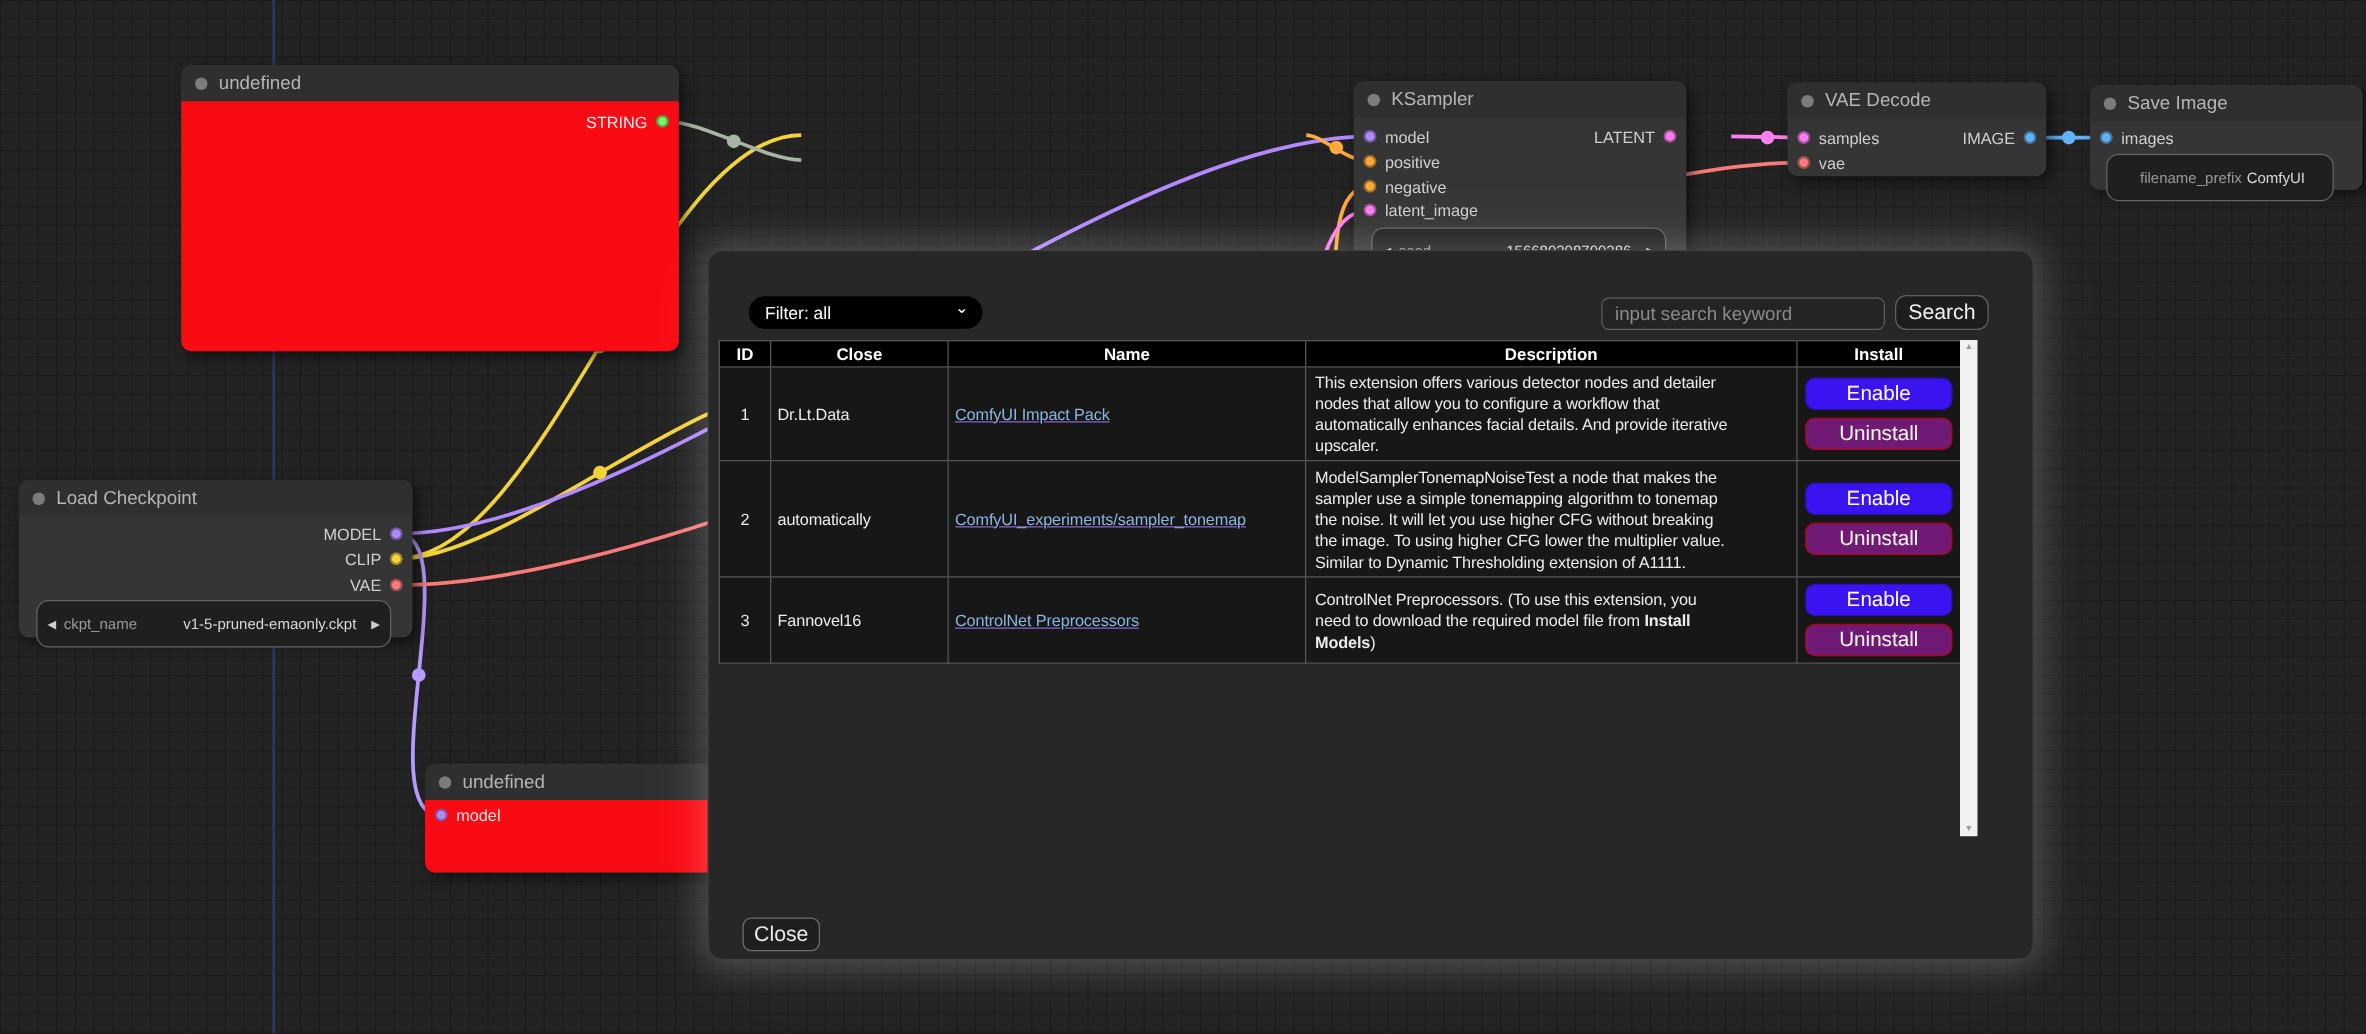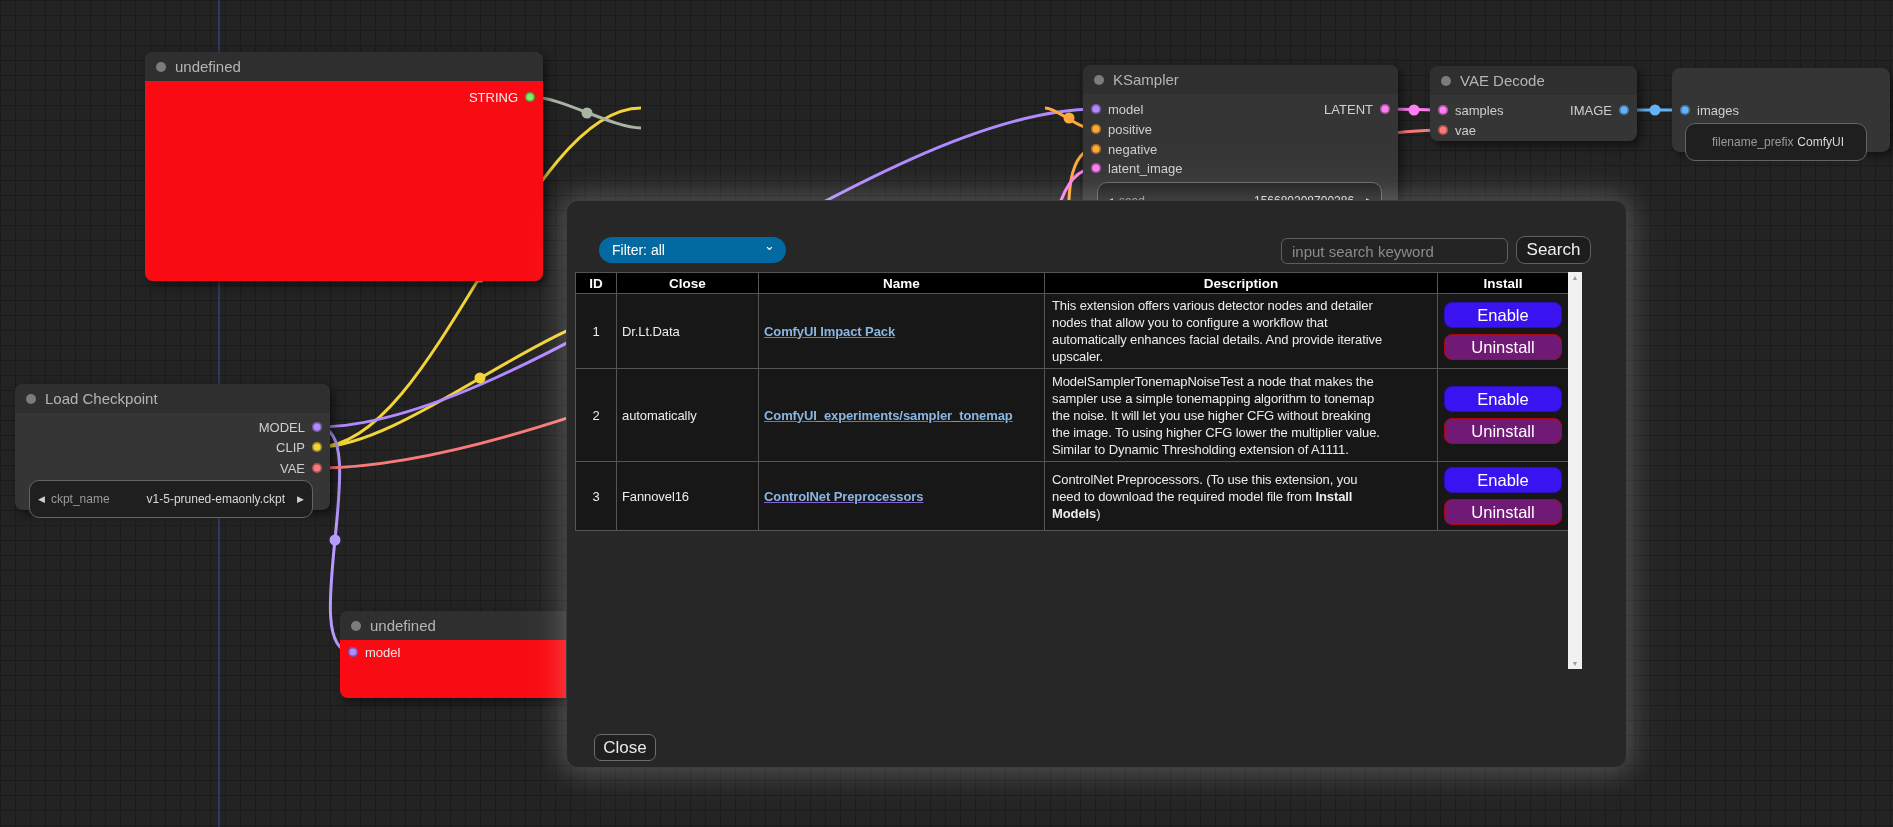--- a/index.html
+++ b/index.html
@@ -38,41 +38,41 @@
   .widget .wname { margin-left:6px; margin-right:auto; color:#9a9a9a; }
   .widget .wval { color:#d8d8d8; margin-right:12px; }
   .widget.noarrow .wname { margin-left:18px; }
   .widget.noarrow .wval { margin-right:14px; }
 
   
   .modal { position:absolute; left:566px; top:200px; width:1061px; height:568px; z-index:10;
            background:#272727; border:1px solid #3d3d3d; border-radius:12px;
            box-shadow:0 0 26px 5px rgba(255,255,255,.18), 0 0 70px 14px rgba(255,255,255,.05); }
   .filter-wrap { position:absolute; left:32px; top:36px; width:187px; height:26px; }
-  .filter-wrap select { width:100%; height:100%; background:#0369a1; color:#fff; border:none;
+  .filter-wrap select { width:100%; height:100%; background:#000000; color:#fff; border:none;
            border-radius:13px; padding:0 26px 0 13px; font-size:14px; appearance:none;
            -webkit-appearance:none; font-family:inherit; }
   .filter-wrap .chev { position:absolute; right:11px; top:1px; color:#fff; font-size:13px; pointer-events:none; }
   .search-input { position:absolute; left:714px; top:37px; width:227px; height:26px;
            background:#242424; border:1px solid #5e5e5e; border-radius:6px; color:#c9c9c9;
            font-size:15px; padding:0 10px; font-family:inherit; }
   .search-input::placeholder { color:#8b8b8b; }
   .search-btn { position:absolute; left:949px; top:35px; width:75px; height:28px;
            background:#1d1d1d; border:1px solid #606060; border-radius:9px; color:#f0f0f0;
            font-size:17px; font-family:inherit; cursor:pointer; }
   .table-wrap { position:absolute; left:8px; top:71px; width:1007px; height:397px; }
   table.ext { border-collapse:collapse; table-layout:fixed; width:993px; }
   .ext th { background:#000; color:#fff; font-size:13.5px; font-weight:bold;
            border:1px solid #555; height:21px; padding:1px 3px; }
   .ext td { background:#171717; border:1px solid #555; color:#ececec; font-size:13px;
            padding:2px 5px; vertical-align:middle; letter-spacing:-.1px; }
   .ext td.c-id { text-align:center; }
   .ext td.c-desc { white-space:pre-line; line-height:17px; padding:3px 6px 3px 7px; }
   .ext td.c-install { text-align:center; }
-  .ext a.ext-link { color:#8ab6e2; font-weight:bold; text-decoration:underline;
+  .ext a.ext-link { color:#8ab6e2; font-weight:normal; text-decoration:underline;
            text-decoration-color:#8a63d2;margin-top:20px; }
   .btn { display:block; width:118px; height:26px; margin:0 auto; border-radius:8px;
            color:#fff; font-size:16.5px; font-family:inherit; line-height:24px;
            text-align:center; cursor:pointer; }
   .btn.enable { background:#3a13f0; border:1px solid #2b10b5; }
   .btn.uninstall { background:#701a75; border:1px solid #b00511; margin-top:6px; }
   .vscroll { position:absolute; left:993px; top:0; width:14px; height:397px; background:#f1f1f1;
            display:flex; flex-direction:column; justify-content:space-between; align-items:center;
            padding:2px 0; }
   .vscroll .sarr { color:#9a9a9a; font-size:7px; line-height:1; }
@@ -118,21 +118,21 @@
       <span>undefined</span>
     </div>
     <div class="body"></div>
     <div class="slot out" style="top:36px;color:#f0f0f0">
       <span class="dot d-string"></span>
       <span>STRING</span>
     </div>
   </div>
 
 
-  <div class="node" style="left:1083px;top:65px;width:315px;height:145px">
+  <div class="node" style="left:1083px;top:65px;width:266px;height:145px">
     <div class="titlebar">
       <span class="titledot"></span>
       <span>KSampler</span>
     </div>
     <div class="slot in" style="top:35px">
       <span class="dot d-model"></span>
       <span>model</span>
     </div>
     <div class="slot in" style="top:55px">
       <span class="dot d-cond"></span>
@@ -171,20 +171,24 @@
       <span class="dot d-vae"></span>
       <span>vae</span>
     </div>
     <div class="slot out" style="top:35px">
       <span class="dot d-image"></span>
       <span>IMAGE</span>
     </div>
   </div>
 
   <div class="node" style="left:1672px;top:68px;width:218px;height:84px">
+    <div class="titlebar">
+      <span class="titledot"></span>
+      <span>Save Image</span>
+    </div>
     <div class="slot in" style="top:33px">
       <span class="dot d-image"></span>
       <span>images</span>
     </div>
     <div class="widget noarrow" style="left:13px;width:182px;top:55px;justify-content:space-between">
       <span class="wname">filename_prefix</span>
       <span class="wval">ComfyUI</span>
     </div>
   </div>
 

